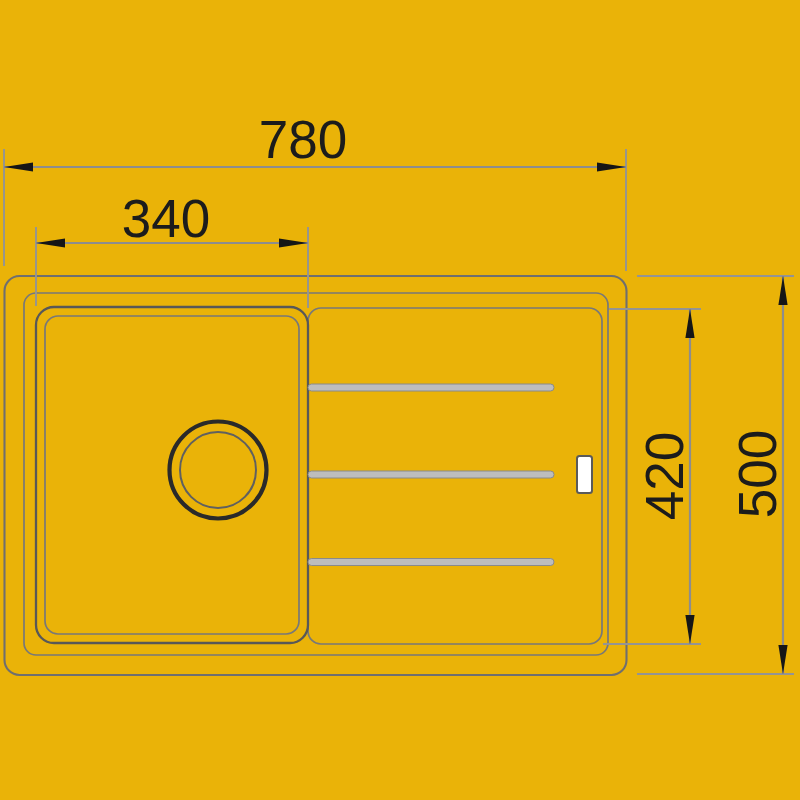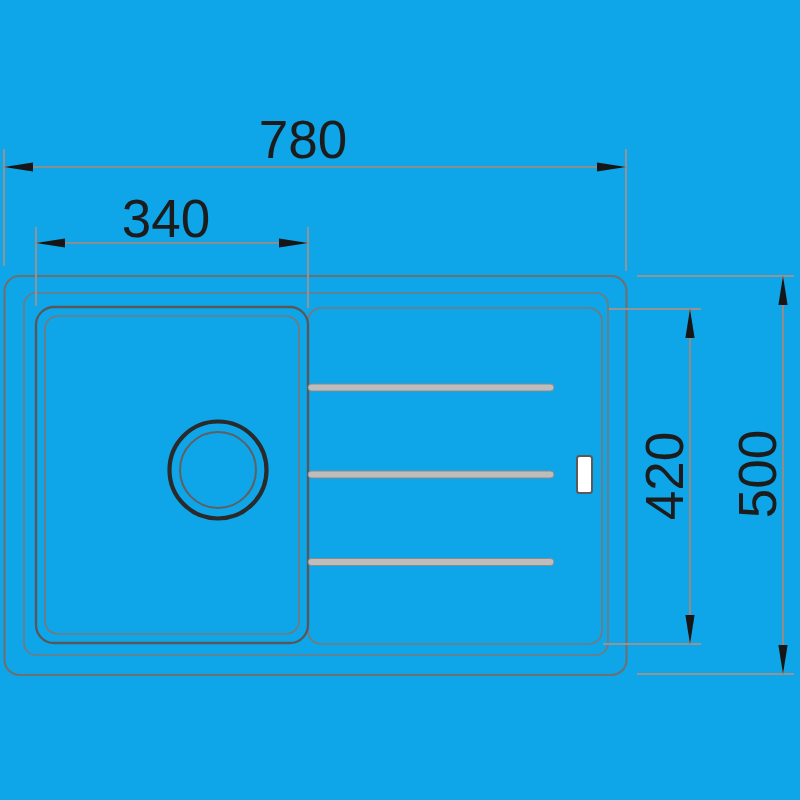--- a/index.html
+++ b/index.html
@@ -4,21 +4,21 @@
 <style>
   html, body {
     margin: 0;
     padding: 0;
     background: #ffffff;
   }
   .frame {
     position: relative;
     width: 800px;
     height: 800px;
-    background: #0ea5e9;
+    background: #eab308;
     overflow: hidden;
     text-align: right;
   }
   svg { display: block; }
 
   .dim-text {
     font-family: "Liberation Sans", sans-serif;
     font-size: 53px;
     fill: #1c1c1c;
   }

